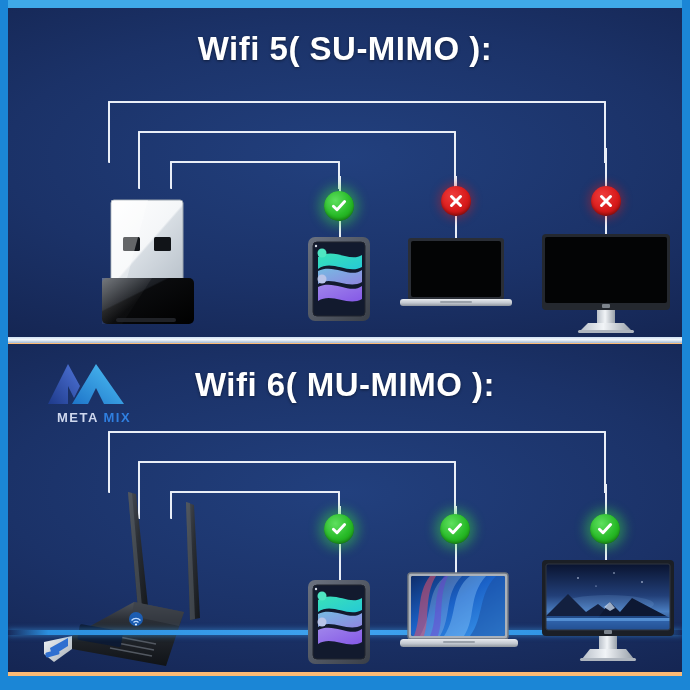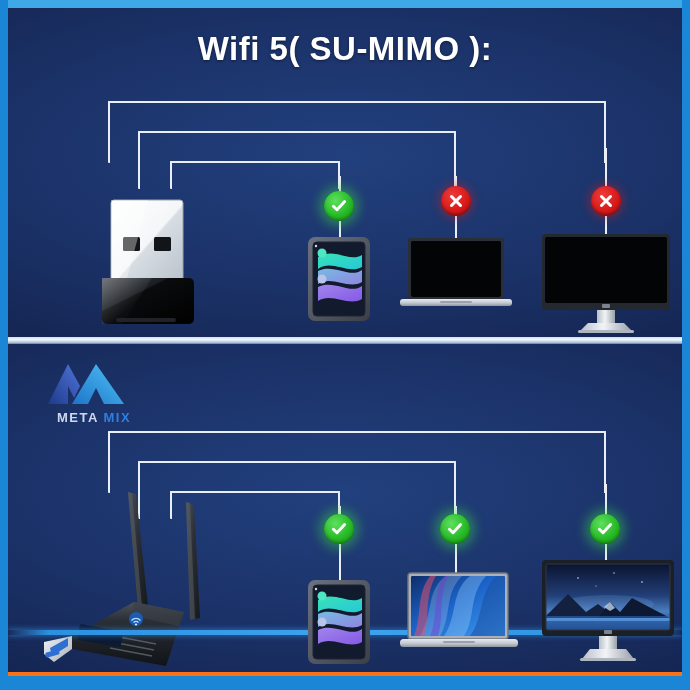--- a/index.html
+++ b/index.html
@@ -10,21 +10,21 @@
   }
   body {
     font-family: "Liberation Sans", sans-serif;
   }
 
   .frame {
     position: relative;
     width: 690px;
     height: 690px;
     overflow: hidden;
-    background: #f97316;
+    background: #fdba74;
   }
 
   
   .border-left,
   .border-right,
   .border-top,
   .border-bottom {
     position: absolute;
     background: #1b86d6;
   }
@@ -316,20 +316,21 @@
               <stop offset="0%" stop-color="#1e74c8"></stop>
                 <stop offset="100%" stop-color="#4fc3f7"></stop>
             </linearGradient>
           </defs>
           <polygon points="34,50 14,50 34,10 46,32 40,44 34,32" fill="url(#lgA)"></polygon>
           <polygon points="62,10 90,50 70,50 62,34 54,50 38,50" fill="url(#lgB)"></polygon>
         </svg>
         <div class="logo-text"><span>META</span> <span class="mix">MIX</span></div>
       </div>
 
+      <div class="heading heading-bottom">Wifi 6( MU-MIMO ):</div>
 
       <div class="bracket" style="left:100px; top:87px; width:498px; height:62px;"></div>
       <div class="bracket" style="left:130px; top:117px; width:318px; height:58px;"></div>
       <div class="bracket" style="left:162px; top:147px; width:170px; height:28px;"></div>
 
       <div class="stem" style="left:331px; top:162px; height:12px;"></div>
       <div class="stem" style="left:447px; top:162px; height:10px;"></div>
       <div class="stem" style="left:597px; top:140px; height:32px;"></div>
 
       <div class="stem" style="left:331px; top:200px; height:38px;"></div>

